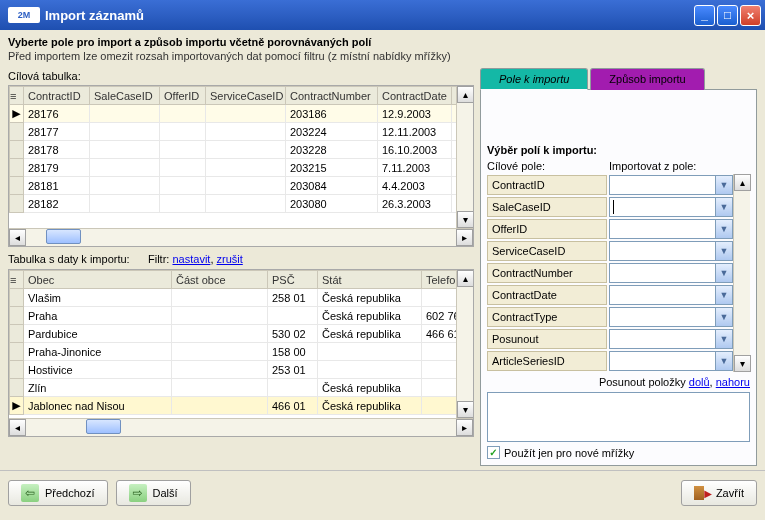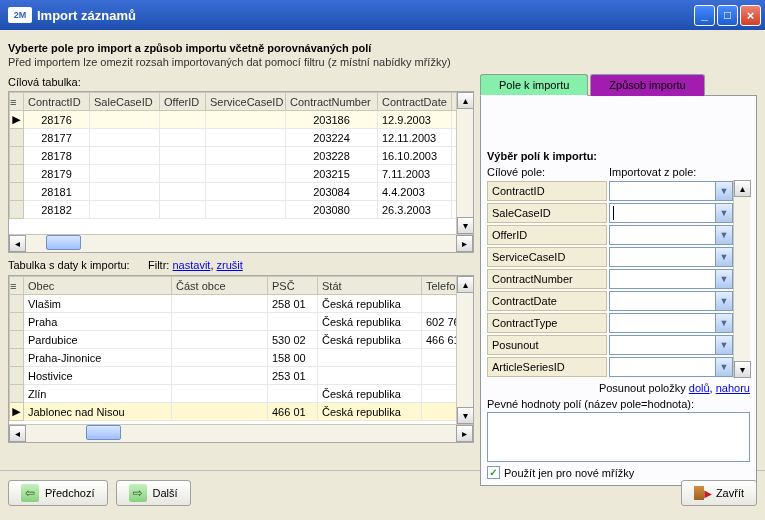--- a/index.html
+++ b/index.html
@@ -1,26 +1,26 @@
 <!DOCTYPE html>
 <html><head>
 <meta charset="utf-8">
 <style>
 * { box-sizing: border-box; margin: 0; padding: 0; font-family: Tahoma, Arial, sans-serif; font-size: 11px; }
 body { background: #ece9d8; width: 765px; height: 520px; overflow: hidden; }
 
 .titlebar { height: 30px; background: linear-gradient(to bottom, #3a6ed5 0%, #2d5fc3 50%, #1e4fb0 100%); display: flex; align-items: center; padding: 0 4px 0 8px; color: white; }
-.titlebar-icon { width: 24px; height: 16px; background: #fff; border-radius: 2px; margin-right: 5px; display:flex; align-items:center; justify-content:center; color:#2d5fc3; font-weight:bold; font-size:9px;}
+.titlebar-icon { width: 32px; height: 16px; background: #fff; border-radius: 2px; margin-right: 5px; display:flex; align-items:center; justify-content:center; color:#2d5fc3; font-weight:bold; font-size:9px;}
 .titlebar-text { font-weight: bold; font-size: 13px; flex: 1; }
 .titlebar-buttons { display: flex; gap: 2px; }
 .titlebar-btn { width: 21px; height: 21px; border: 1px solid #fff; border-radius: 3px; display:flex; align-items:center; justify-content:center; font-weight:bold; cursor:pointer;}
 .tb-min, .tb-max { background: linear-gradient(to bottom, #4a8aff, #1a5fd0); color:#fff; font-size:12px;}
 .tb-close { background: linear-gradient(to bottom, #f08070, #d04028); color:#fff; font-size:13px;}
 
-.content { padding: 12px 8px; height: 440px; }
+.content { padding: 6px 8px; height: 440px; }
 
 .header-line { margin-bottom: 2px; }
 .header-bold { font-weight: bold; font-size: 11px; }
 .header-sub { font-size: 11px; color: #333; margin-bottom: 6px; }
 
 .main-cols { display: flex; gap: 6px; height: 392px; }
 .left-col { width: 466px; display:flex; flex-direction:column; }
 .right-col { flex: 1; display:flex; flex-direction:column; }
 
 .section-label { font-size: 11px; margin: 2px 0 3px 0; }
@@ -28,40 +28,40 @@
 .table-wrap { border: 1px solid #a9a9a9; background:#fff; position:relative; height: 162px; display:flex; flex-direction:column;}
 .table-wrap2 { border: 1px solid #a9a9a9; background:#fff; position:relative; height: 168px; display:flex; flex-direction:column; margin-top:2px;}
 
 table { border-collapse: collapse; width: 100%; table-layout: fixed; }
 thead th { background: #ebeadb; border: 1px solid #cbc7b8; height: 18px; font-weight: normal; text-align: left; padding: 0 4px; color:#333; overflow:hidden; white-space:nowrap;}
 thead th:first-child { width: 14px; padding:0;}
 tbody td { border: 1px solid #e8e8e8; height: 18px; padding: 0 4px; overflow:hidden; white-space:nowrap;}
 tbody td:first-child { width:14px; padding:0; text-align:center; background:#ebeadb; border-color:#cbc7b8;}
 tbody tr.selected td { background: #fffce8; }
 tbody tr.editing td { background: #fff8d0;}
-.num-right { text-align: center; }
+.num-right { text-align: left; }
 
 .hscroll { height: 18px; background: #ece9d8; border-top:1px solid #cbc7b8; display:flex; align-items:center;}
 .hs-btn { width:17px; height:17px; border:1px solid #a0a0a0; background:linear-gradient(to bottom,#fff,#ddd); display:flex; align-items:center; justify-content:center; font-size:10px;}
 .hs-track { flex:1; height:17px; background:#f5f3e8; position:relative;}
 .hs-thumb { position:absolute; left:20px; top:0; height:15px; width:35px; background:linear-gradient(to bottom,#d8e6ff,#9ec0ff); border:1px solid #7090c0; border-radius:2px;}
 
 .vscroll { width:17px; background:#ece9d8; border-left:1px solid #cbc7b8; display:flex; flex-direction:column;}
 .vs-btn { width:17px; height:17px; border:1px solid #a0a0a0; background:linear-gradient(to bottom,#fff,#ddd); display:flex; align-items:center; justify-content:center; font-size:10px;}
 .vs-track { flex:1; background:#f5f3e8;}
 
 .table-body-row { display:flex; flex:1; overflow:hidden;}
 .table-body-inner { flex:1; overflow:hidden;}
 
 .filter-line { margin-top: 6px; margin-bottom: 2px; }
 .filter-line a { color: #0000ee; text-decoration: underline; cursor:pointer;}
 
 .tabs { display:flex; margin-bottom:-1px; position:relative; z-index:1;}
 .tab { padding: 4px 18px; border:1px solid #919b9c; background:#a21caf; border-bottom:none; border-top-left-radius:3px; border-top-right-radius:3px; margin-right:2px; cursor:pointer;}
-.tab.active { background:#86efac; border-bottom:1px solid #fcfcfe;}
+.tab.active { background:#14b8a6; border-bottom:1px solid #fcfcfe;font-style:italic;}
 
 .panel { border:1px solid #919b9c; background:#fcfcfe; flex:1; padding:6px; display:flex; flex-direction:column; }
 
 .vyber-title { font-weight:bold; margin-bottom:4px;margin-top:48px;}
 .field-headers { display:flex; margin-bottom:2px;}
 .field-headers div:first-child { width:122px;}
 
 .field-list { flex:0 0 auto; display:flex; }
 .fl-inner { flex:1; }
 .field-row { display:flex; align-items:center; height:22px; gap:2px;}
@@ -384,21 +384,20 @@
             <div class="vs-btn">▴</div>
             <div class="vs-track"></div>
             <div class="vs-btn">▾</div>
           </div>
         </div>
         <div class="shift-line">
           <span>Posunout položky</span>
           <a>dolů</a>,
           <a>nahoru</a>
         </div>
-        <div class="fixed-label">Pevné hodnoty polí (název pole=hodnota):</div>
         <div class="textarea"></div>
         <div class="checkbox-row">
           <div class="checkbox">✓</div>
           <span>Použít jen pro nové mřížky</span>
         </div>
       </div>
     </div>
   </div>
 </div>
 

